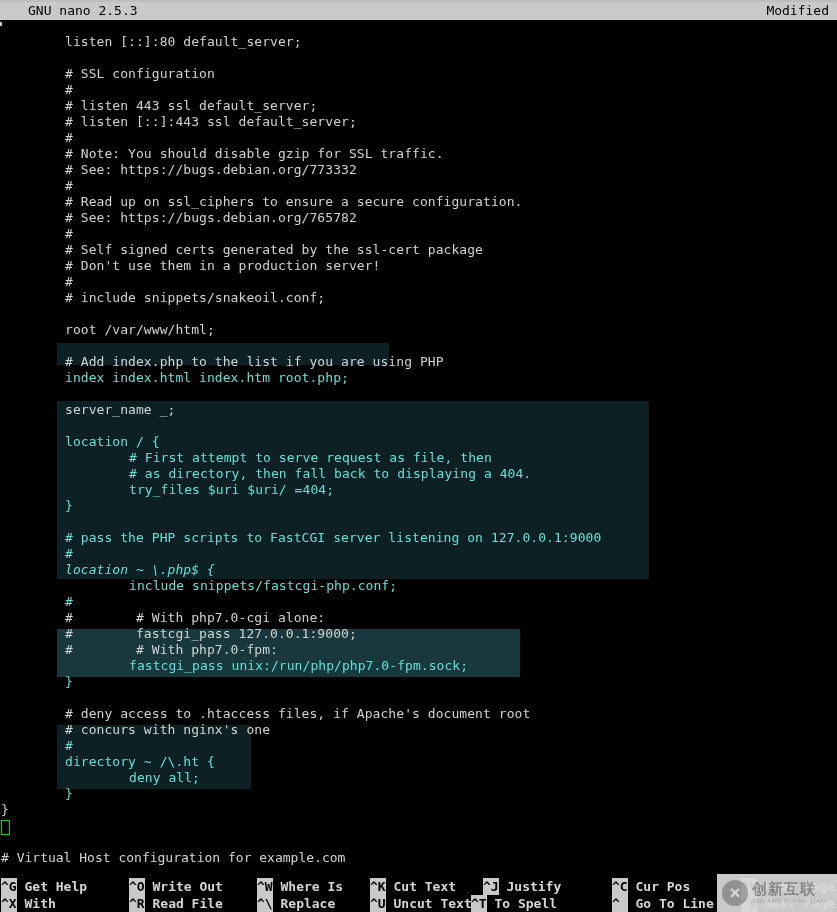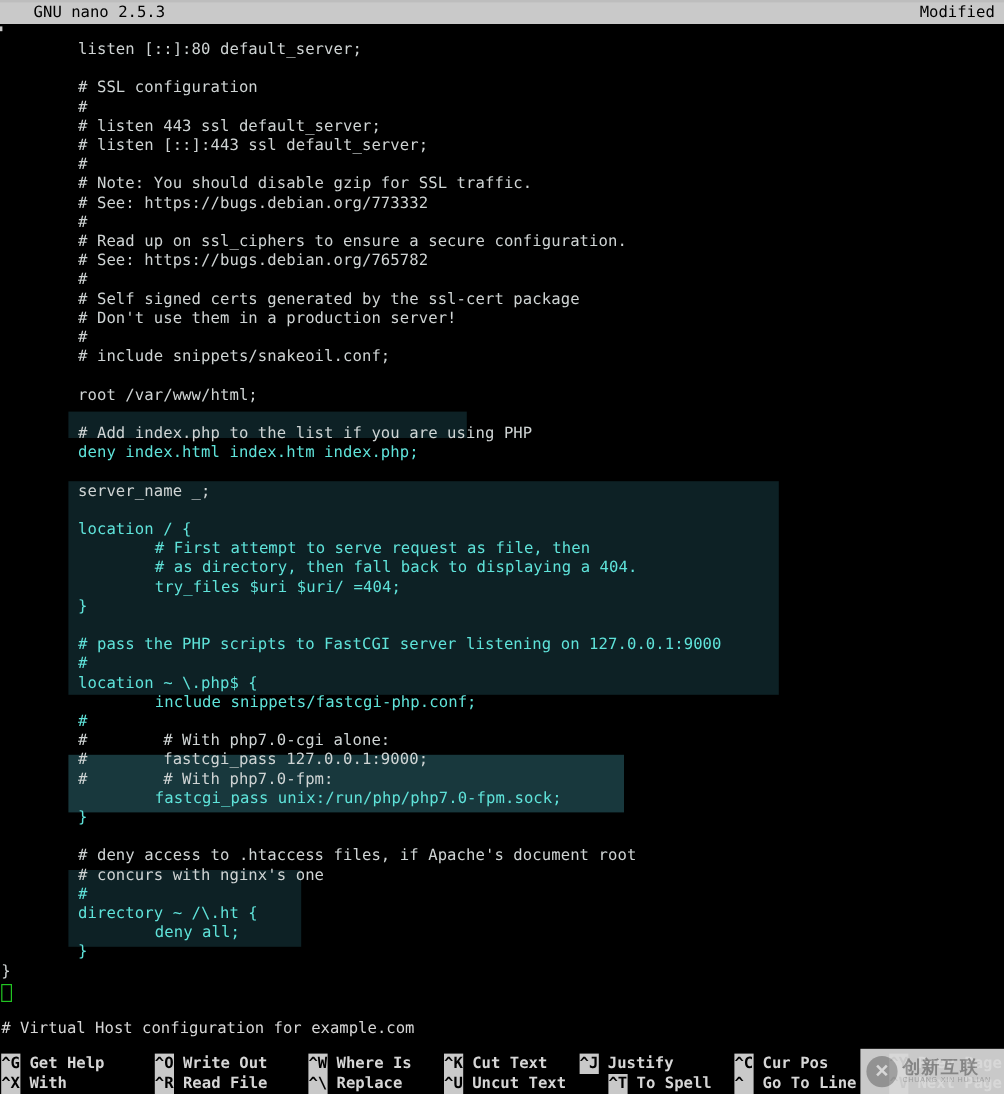--- a/index.html
+++ b/index.html
@@ -116,30 +116,30 @@
       <div class="line plain" style="top: 152px; left: 65px;">#</div>
       <div class="line plain" style="top: 168px; left: 65px;"># Read up on ssl_ciphers to ensure a secure configuration.</div>
       <div class="line plain" style="top: 184px; left: 65px;"># See: https://bugs.debian.org/765782</div>
       <div class="line plain" style="top: 200px; left: 65px;">#</div>
       <div class="line plain" style="top: 216px; left: 65px;"># Self signed certs generated by the ssl-cert package</div>
       <div class="line plain" style="top: 232px; left: 65px;"># Don't use them in a production server!</div>
       <div class="line plain" style="top: 248px; left: 65px;">#</div>
       <div class="line plain" style="top: 264px; left: 65px;"># include snippets/snakeoil.conf;</div>
       <div class="line plain" style="top: 296px; left: 65px;">root /var/www/html;</div>
       <div class="line plain" style="top: 328px; left: 65px;"># Add index.php to the list if you are using PHP</div>
-      <div class="line sel" style="top: 344px; left: 65px;">deny index.html index.htm index.php;</div>
+      <div class="line sel" style="top: 344px; left: 65px;">index index.html index.htm root.php;</div>
       <div class="line plain" style="top: 376px; left: 65px;">server_name _;</div>
       <div class="line sel" style="top: 408px; left: 65px;">location / {</div>
       <div class="line sel" style="top: 424px; left: 129px;"># First attempt to serve request as file, then</div>
       <div class="line sel" style="top: 440px; left: 129px;"># as directory, then fall back to displaying a 404.</div>
       <div class="line sel" style="top: 456px; left: 129px;">try_files $uri $uri/ =404;</div>
       <div class="line sel" style="top: 472px; left: 65px;">}</div>
       <div class="line sel" style="top: 504px; left: 65px;"># pass the PHP scripts to FastCGI server listening on 127.0.0.1:9000</div>
       <div class="line sel" style="top: 520px; left: 65px;">#</div>
-      <div class="line sel" style="top: 536px; left: 65px;">location ~ \.php$ {</div>
+      <div class="line sel" style="top: 536px; left: 65px; font-style: italic;">location ~ \.php$ {</div>
       <div class="line sel" style="top: 552px; left: 129px;">include snippets/fastcgi-php.conf;</div>
       <div class="line sel" style="top: 568px; left: 65px;">#</div>
       <div class="line plain" style="top: 584px; left: 65px;">#        # With php7.0-cgi alone:</div>
       <div class="line plain" style="top: 600px; left: 51px; margin-left: 14px;">#        fastcgi_pass 127.0.0.1:9000;</div>
       <div class="line plain" style="top: 616px; left: 65px;">#        # With php7.0-fpm:</div>
       <div class="line sel" style="top: 632px; left: 129px;">fastcgi_pass unix:/run/php/php7.0-fpm.sock;</div>
       <div class="line sel" style="top: 648px; left: 65px;">}</div>
       <div class="line plain" style="top: 680px; left: 65px;"># deny access to .htaccess files, if Apache's document root</div>
       <div class="line plain" style="top: 696px; left: 65px;"># concurs with nginx's one</div>
       <div class="line sel" style="top: 712px; left: 65px;">#</div>
@@ -161,21 +161,21 @@
       <span class="hitem" style="left: 370px;"><span class="hkey">^K</span><span class="hlabel"> Cut Text</span></span>
       <span class="hitem" style="left: 483px;"><span class="hkey">^J</span><span class="hlabel"> Justify</span></span>
       <span class="hitem" style="left: 612px;"><span class="hkey">^C</span><span class="hlabel"> Cur Pos</span></span>
       <span class="hitem" style="left: 741px;"><span class="hkey">^Y</span><span class="hlabel"> Prev Page</span></span>
     </div>
   <div class="hrow r2" id="help-row-2">
       <span class="hitem" style="left: 1px;"><span class="hkey">^X</span><span class="hlabel"> With</span></span>
       <span class="hitem" style="left: 129px;"><span class="hkey">^R</span><span class="hlabel"> Read File</span></span>
       <span class="hitem" style="left: 257px;"><span class="hkey">^\</span><span class="hlabel"> Replace</span></span>
       <span class="hitem" style="left: 370px;"><span class="hkey">^U</span><span class="hlabel"> Uncut Text</span></span>
-      <span class="hitem" style="left: 507px;"><span class="hkey">^T</span><span class="hlabel"> To Spell</span></span>
+      <span class="hitem" style="left: 471px;"><span class="hkey">^T</span><span class="hlabel"> To Spell</span></span>
       <span class="hitem" style="left: 612px;"><span class="hkey">^ </span><span class="hlabel"> Go To Line</span></span>
       <span class="hitem" style="left: 741px;"><span class="hkey">^V</span><span class="hlabel"> Next Page</span></span>
     </div>
 </div>
 
 <div id="watermark">
   <div id="wm-logo">×</div>
   <div id="wm-text">
     <div id="wm-cn">创新互联</div>
     <div id="wm-py">CHUANG XIN HU LIAN</div>

